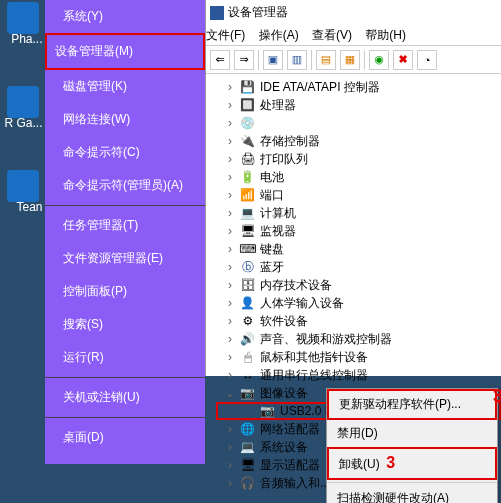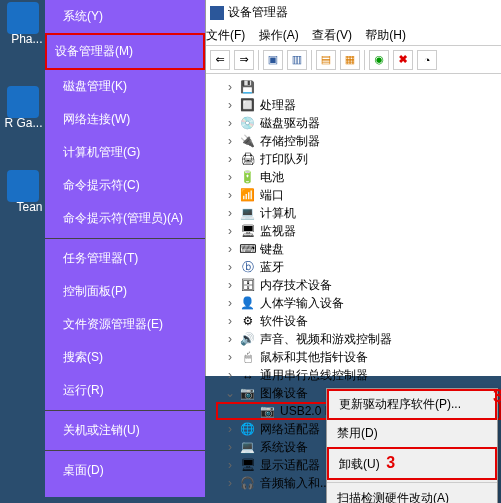--- a/index.html
+++ b/index.html
@@ -64,27 +64,26 @@
     </div>
   <div style="height:30px"></div>
   <div style="height:30px"></div>
 </div>
 
 <div class="ctx-menu">
   <div class="ctx-item">系统(Y)</div>
   <div class="ctx-item ctx-hl">设备管理器(M)</div>
   <div class="ctx-item">磁盘管理(K)</div>
   <div class="ctx-item">网络连接(W)</div>
-  <div class="ctx-item">计算机管理(G)</div>
   <div class="ctx-item">命令提示符(C)</div>
   <div class="ctx-item">命令提示符(管理员)(A)</div>
   <div class="ctx-sep"></div>
   <div class="ctx-item">任务管理器(T)</div>
+  <div class="ctx-item">文件资源管理器(E)</div>
   <div class="ctx-item">控制面板(P)</div>
-  <div class="ctx-item">文件资源管理器(E)</div>
   <div class="ctx-item">搜索(S)</div>
   <div class="ctx-item">运行(R)</div>
   <div class="ctx-sep"></div>
   <div class="ctx-item">关机或注销(U)</div>
   <div class="ctx-sep"></div>
   <div class="ctx-item">桌面(D)</div>
 </div>
 <span class="num-red" style="left:188px; top:40px">1</span>
 
 <div class="devmgr">
@@ -108,30 +107,30 @@
     <span class="tb-btn c-orange">▦</span>
     <span class="tb-sep"></span>
     <span class="tb-btn c-green">◉</span>
     <span class="tb-btn tb-red">✖</span>
     <span class="tb-btn">◔</span>
   </div>
   <div class="tree" id="tree">
       <div class="tree-row" style="padding-left: 8px;">
         <span class="tw">›</span>
         <span class="ico ">💾</span>
+        <span>IDE ATA/ATAPI 控制器</span>
       </div>
       <div class="tree-row" style="padding-left: 8px;">
         <span class="tw">›</span>
         <span class="ico ">🔲</span>
         <span>处理器</span>
       </div>
       <div class="tree-row" style="padding-left: 8px;">
         <span class="tw">›</span>
         <span class="ico ">💿</span>
-        <span>磁盘驱动器</span>
       </div>
       <div class="tree-row" style="padding-left: 8px;">
         <span class="tw">›</span>
         <span class="ico ">🔌</span>
         <span>存储控制器</span>
       </div>
       <div class="tree-row" style="padding-left: 8px;">
         <span class="tw">›</span>
         <span class="ico ">🖨</span>
         <span>打印队列</span>

